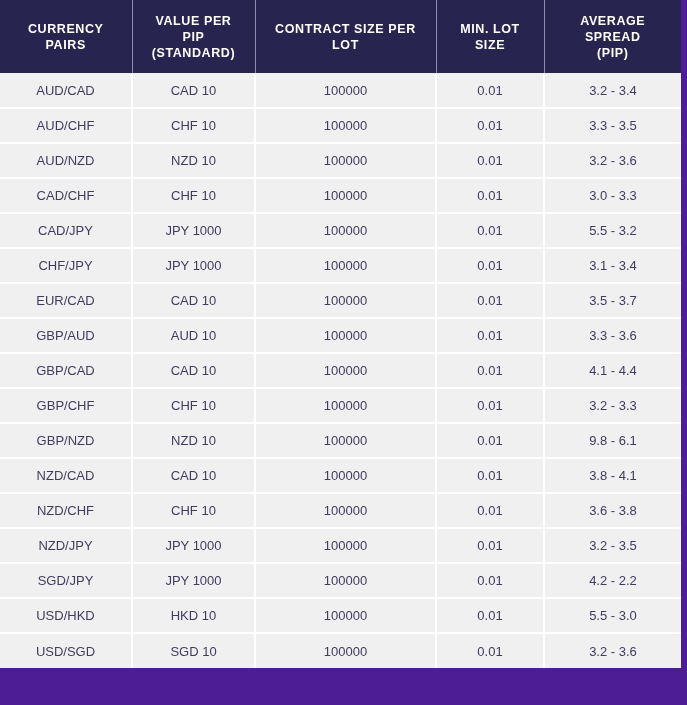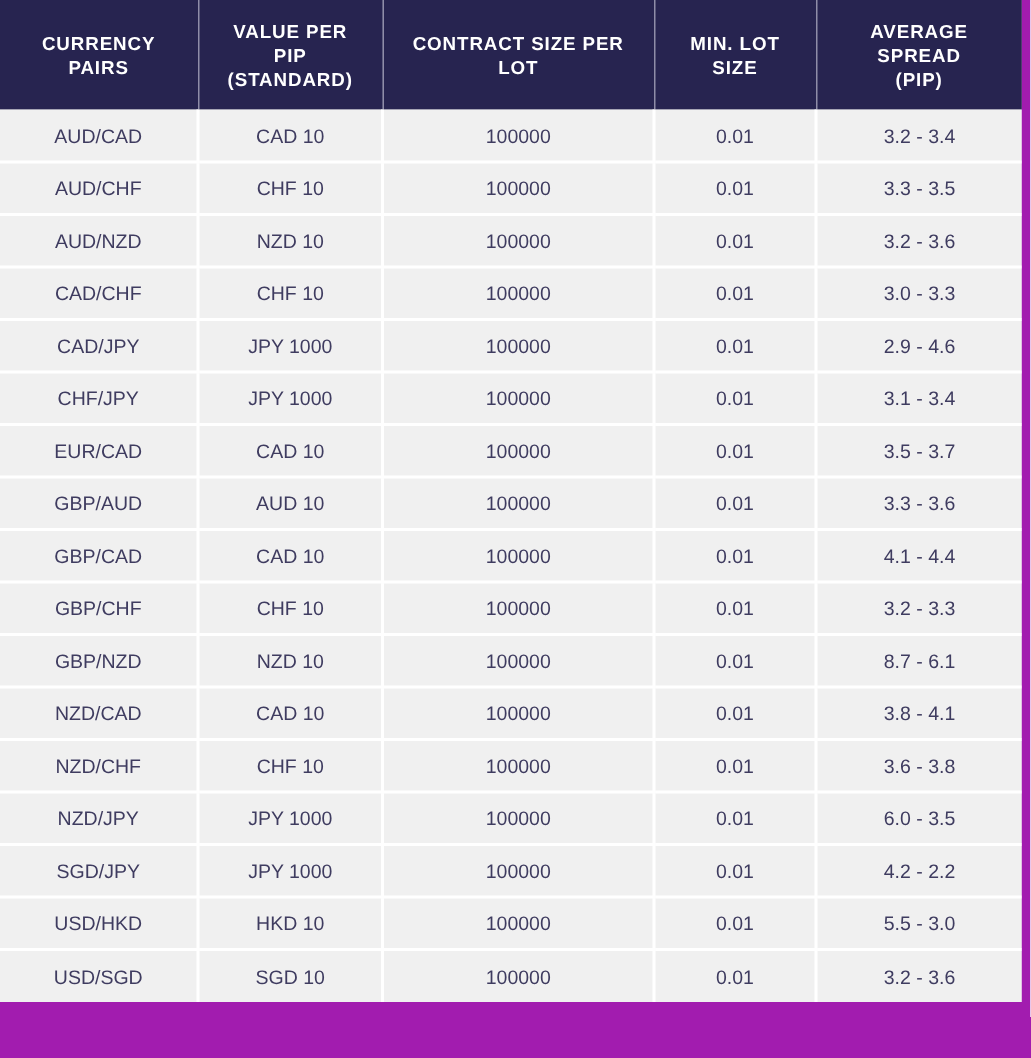--- a/index.html
+++ b/index.html
@@ -9,21 +9,21 @@
   }
   body {
     width: 687px;
     height: 705px;
     font-family: "Liberation Sans", sans-serif;
     overflow: hidden;
   }
   .table-wrap {
     width: 687px;
     height: 705px;
-    background: #a21caf;
+    background: #4c1d95;
     box-sizing: border-box;
   }
   table.fx-table {
     border-collapse: collapse;
     width: 681px;
     table-layout: fixed;
     background: #ffffff;
   }
   
   thead tr.header-row {
@@ -146,21 +146,21 @@
           <td>CHF 10</td>
           <td>100000</td>
           <td>0.01</td>
           <td>3.0 - 3.3</td>
         </tr>
         <tr class="data-row">
           <td>CAD/JPY</td>
           <td>JPY 1000</td>
           <td>100000</td>
           <td>0.01</td>
-          <td>2.9 - 4.6</td>
+          <td>5.5 - 3.2</td>
         </tr>
         <tr class="data-row">
           <td>CHF/JPY</td>
           <td>JPY 1000</td>
           <td>100000</td>
           <td>0.01</td>
           <td>3.1 - 3.4</td>
         </tr>
         <tr class="data-row">
           <td>EUR/CAD</td>
@@ -188,42 +188,42 @@
           <td>CHF 10</td>
           <td>100000</td>
           <td>0.01</td>
           <td>3.2 - 3.3</td>
         </tr>
         <tr class="data-row">
           <td>GBP/NZD</td>
           <td>NZD 10</td>
           <td>100000</td>
           <td>0.01</td>
-          <td>8.7 - 6.1</td>
+          <td>9.8 - 6.1</td>
         </tr>
         <tr class="data-row">
           <td>NZD/CAD</td>
           <td>CAD 10</td>
           <td>100000</td>
           <td>0.01</td>
           <td>3.8 - 4.1</td>
         </tr>
         <tr class="data-row">
           <td>NZD/CHF</td>
           <td>CHF 10</td>
           <td>100000</td>
           <td>0.01</td>
           <td>3.6 - 3.8</td>
         </tr>
         <tr class="data-row">
           <td>NZD/JPY</td>
           <td>JPY 1000</td>
           <td>100000</td>
           <td>0.01</td>
-          <td>6.0 - 3.5</td>
+          <td>3.2 - 3.5</td>
         </tr>
         <tr class="data-row">
           <td>SGD/JPY</td>
           <td>JPY 1000</td>
           <td>100000</td>
           <td>0.01</td>
           <td>4.2 - 2.2</td>
         </tr>
         <tr class="data-row">
           <td>USD/HKD</td>

